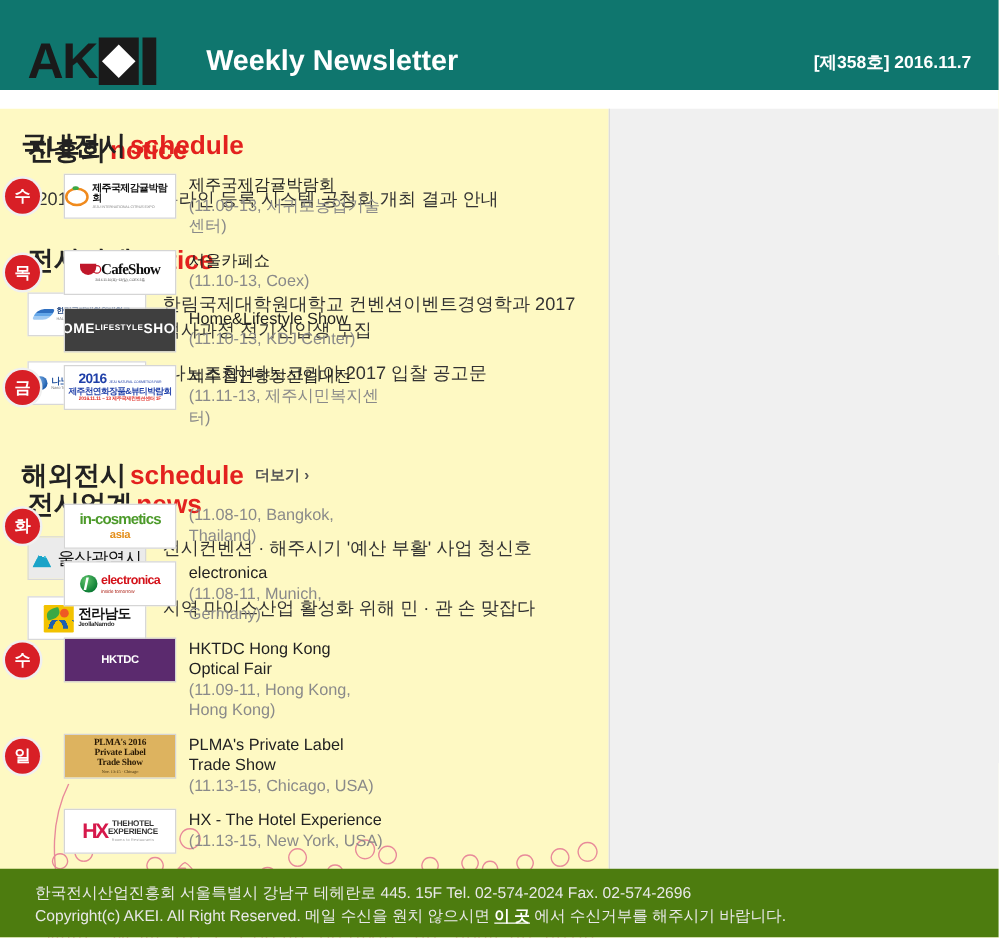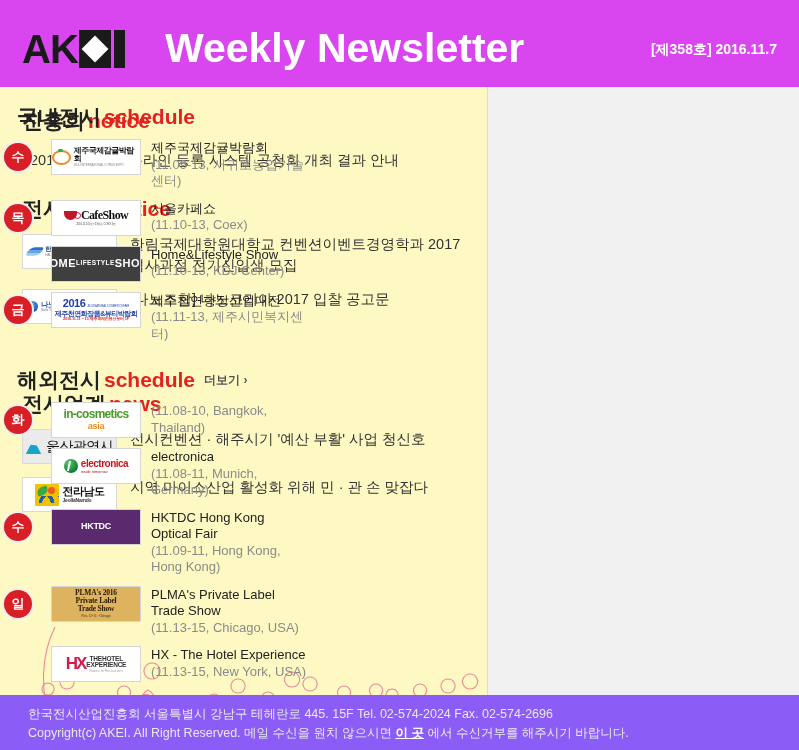--- a/index.html
+++ b/index.html
@@ -7,22 +7,22 @@
     width:799px;height:750px;
     background:#ffffff;
     font-family:"Liberation Sans","DejaVu Sans",sans-serif;
     overflow:hidden;
     position:relative;
   }
   .page{position:relative;width:799px;height:750px;overflow:hidden;}
 
   
   .header{
-    position:absolute;left:0;top:0;width:799px;height:87px;
-    background:#d946ef;
+    position:absolute;left:0;top:0;width:799px;height:72px;
+    background:#0f766e;
   }
   .logo{
     position:absolute;left:22px;top:28px;
     display:flex;align-items:center;height:42px;
   }
   .logo-letter{
     color:#1a1a1a;font-size:40px;font-weight:bold;line-height:40px;
     letter-spacing:-1px;font-family:"Liberation Sans",sans-serif;
   }
   .logo-block{
@@ -30,21 +30,21 @@
     margin:0 1px;
   }
   .logo-block:after{
     content:"";position:absolute;left:50%;top:50%;
     width:19px;height:19px;background:#ffffff;
     transform:translate(-50%,-50%) rotate(45deg);
   }
   .logo-bar{width:11px;height:38px;background:#1a1a1a;margin-left:2px;}
   .header-title{
     position:absolute;left:165px;top:26px;
-    color:#ffffff;font-size:41px;font-weight:bold;letter-spacing:0px;
+    color:#ffffff;font-size:23px;font-weight:bold;letter-spacing:0px;
     line-height:45px;
   }
   .header-issue{
     position:absolute;right:22px;top:41px;
     color:#ffffff;font-size:14px;font-weight:bold;
   }
 
   
   .left-col{
     position:absolute;left:0;top:87px;width:487px;height:640px;
@@ -236,21 +236,21 @@
 
   
   .illus{
     position:absolute;left:0;top:540px;width:487px;height:155px;
     pointer-events:none;
   }
 
   
   .footer{
     position:absolute;left:0;top:695px;width:799px;height:55px;
-    background:#8b5cf6;
+    background:#4d7c0f;
   }
   .footer-line{
     position:absolute;left:28px;color:#e8e8e8;font-size:12.5px;line-height:16px;
     white-space:nowrap;
   }
   .footer-line.l1{top:11px;}
   .footer-line.l2{top:30px;}
   .footer-link{color:#ffffff;font-weight:bold;text-decoration:underline;}
 </style>
 </head>

